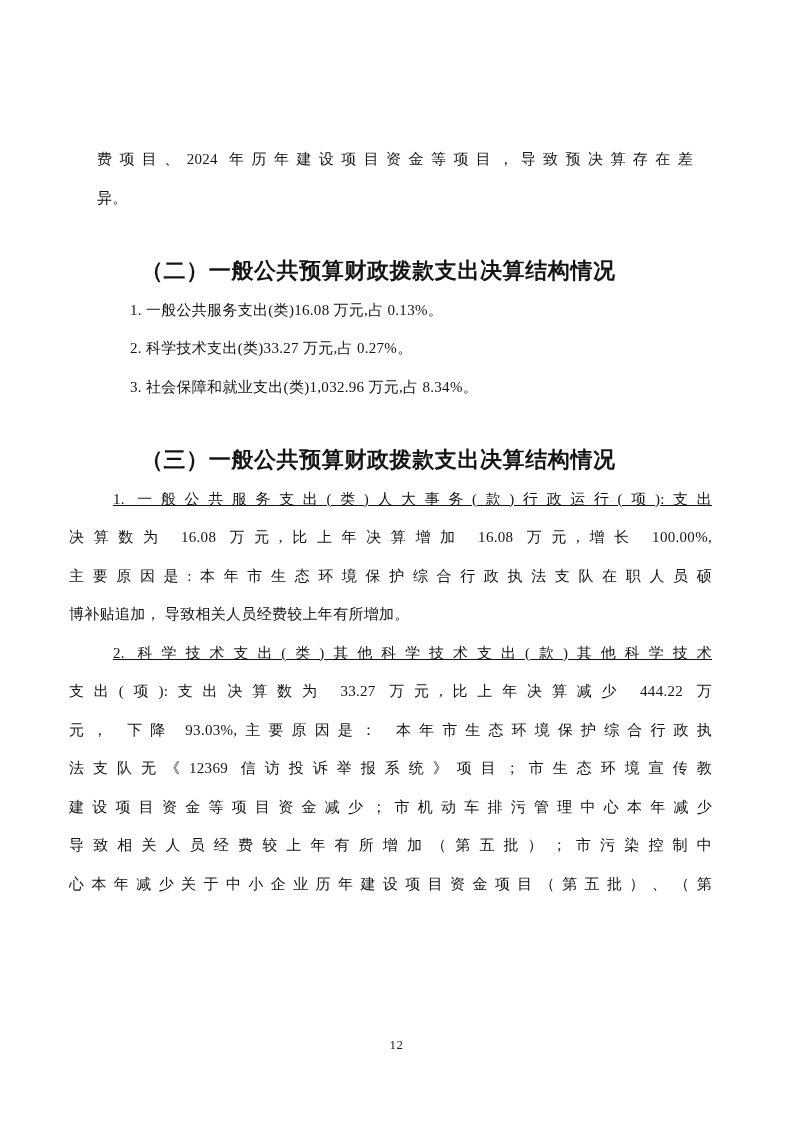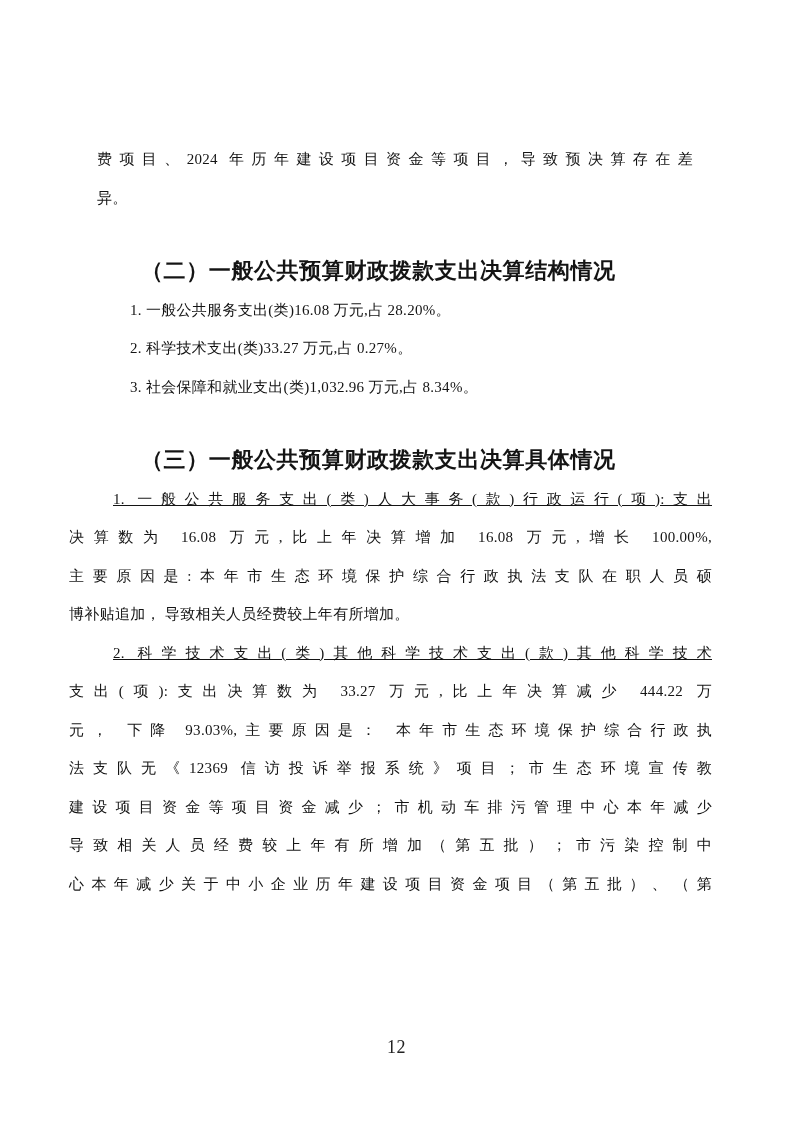--- a/index.html
+++ b/index.html
@@ -57,37 +57,37 @@
   .l.indent {
     text-indent: 44px;
     text-decoration: underline;
   }
   .page-number {
     position: absolute;
     left: 0;
     right: 0;
     top: 1037px;
     text-align: center;
-    font-size: 18px;
+    font-size: 13px;
     letter-spacing: 0.5px;
     color: #222222;
   }
 </style>
 </head>
 <body>
 
 <div class="page">
   <div class="content" id="content">
       <div class="l body just">费项目、2024 年历年建设项目资金等项目，导致预决算存在差</div>
       <div class="l body">异。</div>
       <div class="l heading">（二）一般公共预算财政拨款支出决算结构情况</div>
-      <div class="l item">1. 一般公共服务支出(类)16.08 万元,占 28.20%。</div>
+      <div class="l item">1. 一般公共服务支出(类)16.08 万元,占 0.13%。</div>
       <div class="l item">2. 科学技术支出(类)33.27 万元,占 0.27%。</div>
       <div class="l item">3. 社会保障和就业支出(类)1,032.96 万元,占 8.34%。</div>
-      <div class="l heading">（三）一般公共预算财政拨款支出决算具体情况</div>
+      <div class="l heading">（三）一般公共预算财政拨款支出决算结构情况</div>
       <div class="l para just indent">1. 一般公共服务支出(类)人大事务(款)行政运行(项):支出</div>
       <div class="l para just">决算数为 16.08 万元,比上年决算增加 16.08 万元,增长 100.00%,</div>
       <div class="l para just">主要原因是:本年市生态环境保护综合行政执法支队在职人员硕</div>
       <div class="l para">博补贴追加， 导致相关人员经费较上年有所增加。</div>
       <div class="l para just indent">2. 科学技术支出(类)其他科学技术支出(款)其他科学技术</div>
       <div class="l para just">支出(项):支出决算数为 33.27 万元,比上年决算减少 444.22 万</div>
       <div class="l para just">元， 下降 93.03%,主要原因是： 本年市生态环境保护综合行政执</div>
       <div class="l para just">法支队无《12369 信访投诉举报系统》项目；市生态环境宣传教</div>
       <div class="l para just">建设项目资金等项目资金减少；市机动车排污管理中心本年减少</div>
       <div class="l para just">导致相关人员经费较上年有所增加（第五批）；市污染控制中</div>

